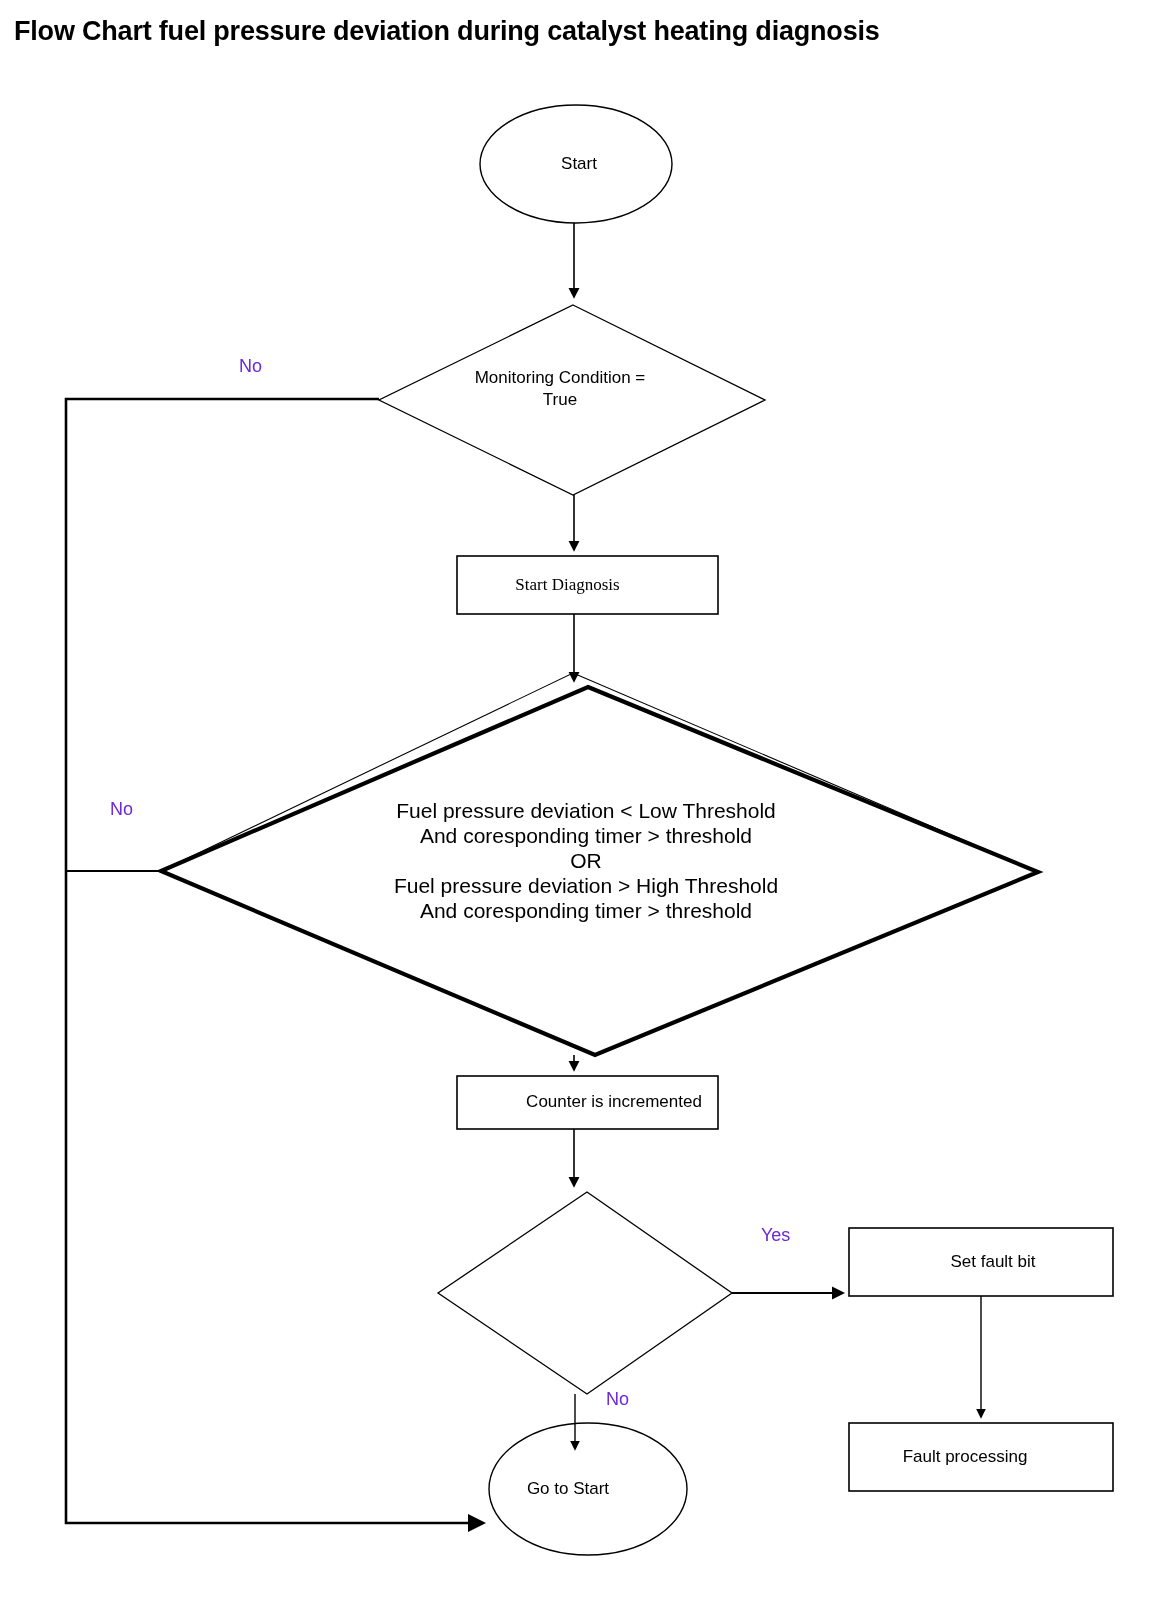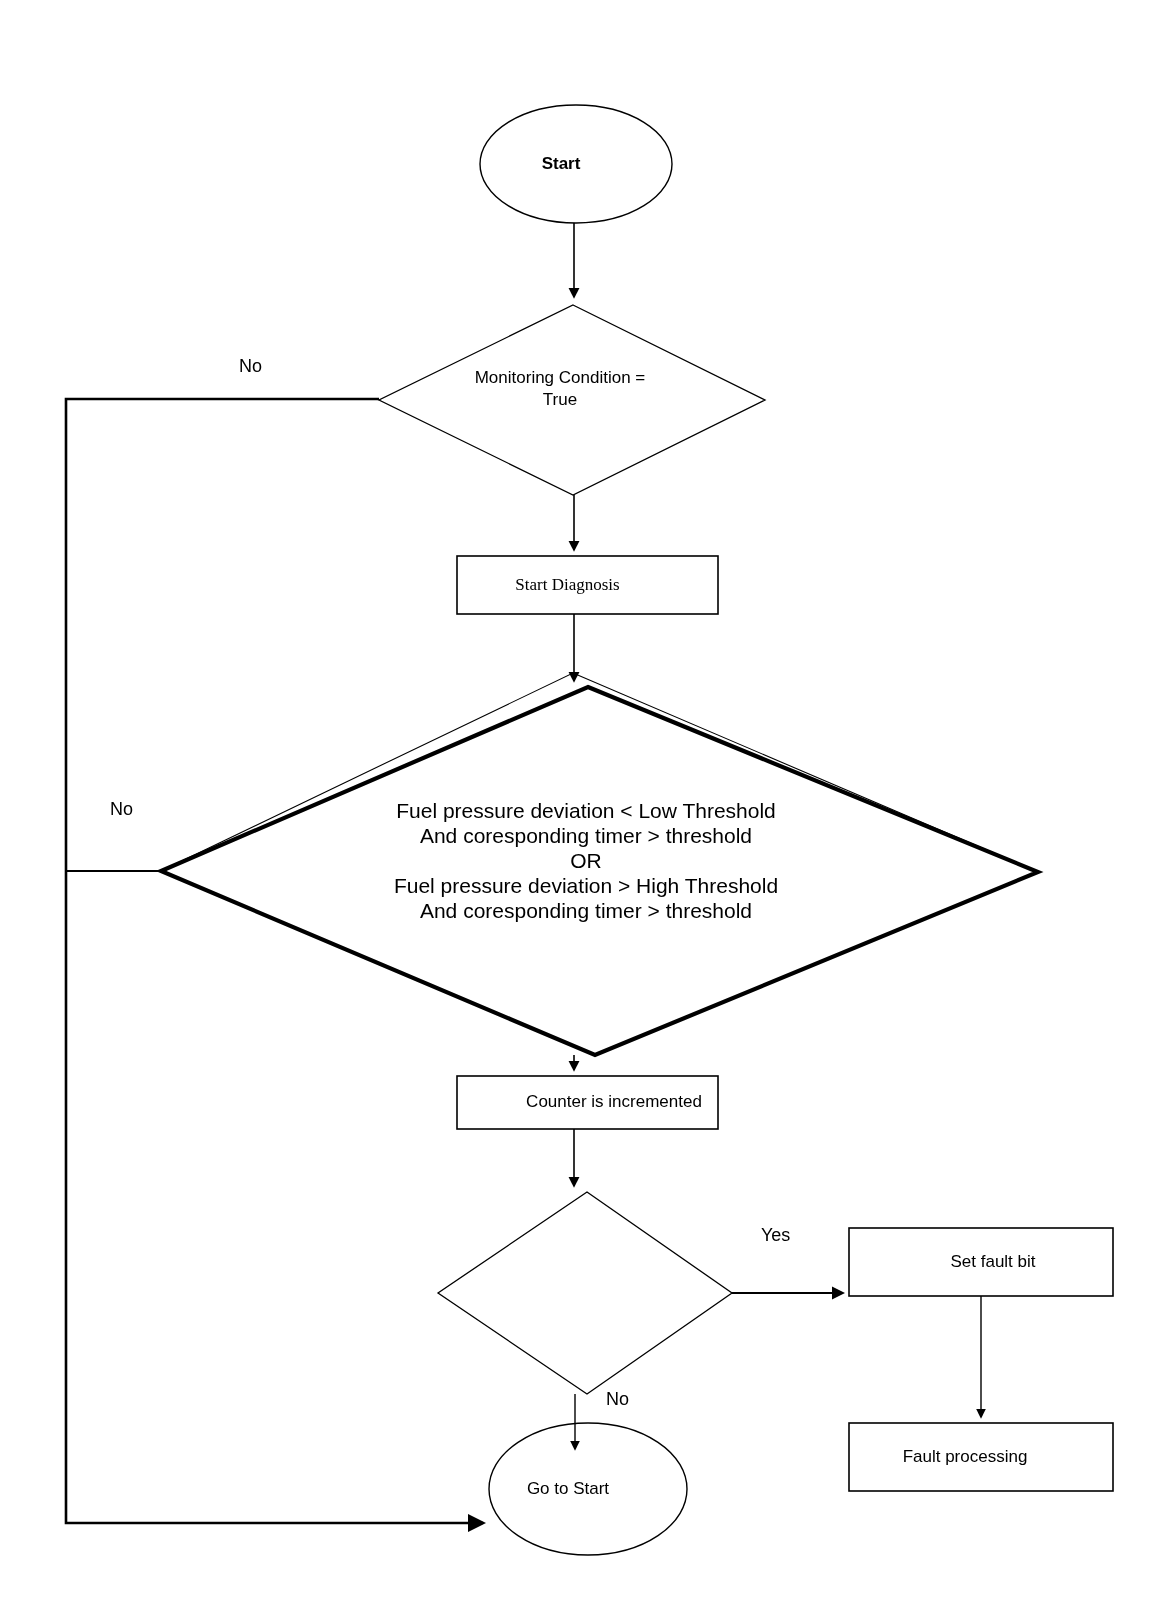--- a/index.html
+++ b/index.html
@@ -44,33 +44,34 @@
     line-height: 22px;
     font-family: "Liberation Sans", sans-serif;
     color: #000000;
     white-space: pre-line;
     pointer-events: none;
   }
   .edge-label {
     position: absolute;
     font-size: 18px;
     font-family: "Liberation Sans", sans-serif;
-    color: #000000;
+    color: #6d28d9;
     white-space: nowrap;
   }
   .cond-label {
     font-size: 21px;
     line-height: 25px;
   }
 </style>
 </head>
 <body>
 
 <div id="page">
 
+  <div id="title">Flow Chart fuel pressure deviation during catalyst heating diagnosis</div>
 
   <svg id="flow-svg" viewBox="0 0 1152 1604" xmlns="http://www.w3.org/2000/svg">
     <defs>
       <marker id="arrow" viewBox="0 0 12 12" refX="10" refY="6" markerWidth="7" markerHeight="7" orient="auto-start-reverse">
         <path d="M 0 0 L 12 6 L 0 12 z" fill="#000000"></path>
       </marker>
       <marker id="arrow-sm" viewBox="0 0 12 12" refX="10" refY="6" markerWidth="6.5" markerHeight="6.5" orient="auto-start-reverse">
         <path d="M 0 0 L 12 6 L 0 12 z" fill="#000000"></path>
       </marker>
     </defs>
@@ -108,21 +109,21 @@
 
     <line x1="981" y1="1296" x2="981" y2="1417" stroke="#000000" stroke-width="1.4" marker-end="url(#arrow)"></line>
 
     <line x1="575" y1="1394" x2="575" y2="1449" stroke="#000000" stroke-width="1.4" marker-end="url(#arrow)"></line>
 
     <polyline points="379,399 66,399 66,1523 483,1523" fill="none" stroke="#000000" stroke-width="2.6" marker-end="url(#arrow)"></polyline>
 
     <polyline points="161,871 66,871" fill="none" stroke="#000000" stroke-width="2.2"></polyline>
   </svg>
 
-  <div class="node-label" style="left:461px; top:153px; width:200px;font-weight:bold;">Start</div>
+  <div class="node-label" style="left:479px; top:153px; width:200px;">Start</div>
 
   <div class="node-label" style="left:404px; top:367px; width:312px;">Monitoring Condition =
 True</div>
 
   <div class="node-label" style="left:430px; top:574px; width:275px;font-family:Liberation Serif, serif;">Start Diagnosis</div>
 
   <div class="node-label cond-label" style="left:336px; top:798px; width:500px;">Fuel pressure deviation &lt; Low Threshold
 And coresponding timer &gt; threshold
 OR
 Fuel pressure deviation &gt; High Threshold

